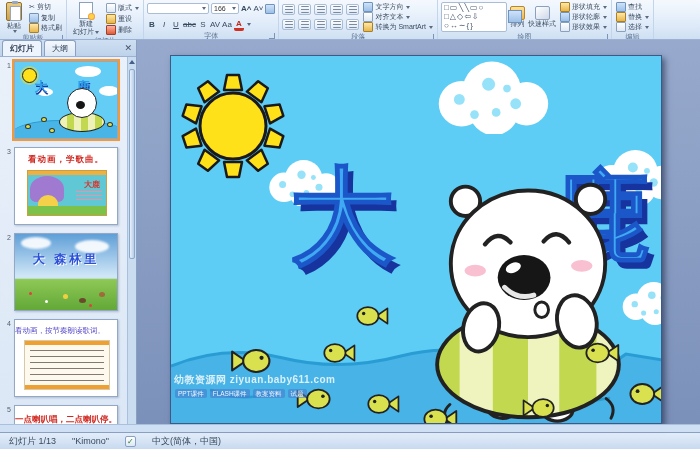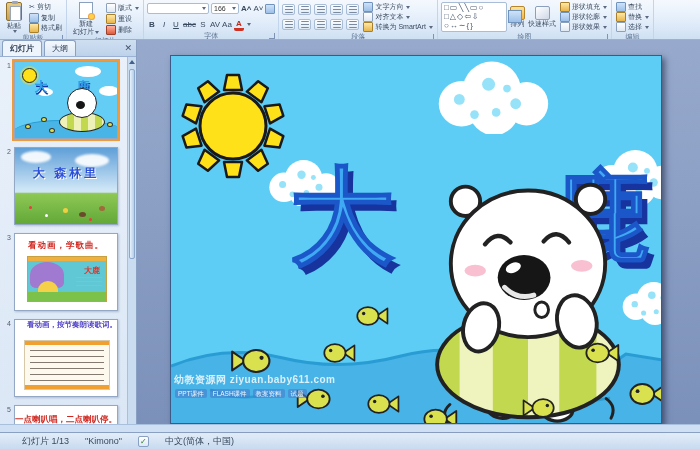--- a/index.html
+++ b/index.html
@@ -78,36 +78,36 @@
   .t2-dot{position:absolute;width:3px;height:3px;border-radius:50%}
   .t-white{position:absolute;inset:0;background:#fff}
   .t3-text{position:absolute;left:0;right:0;top:6px;text-align:center;font-size:8.5px;font-weight:bold;color:#d02820;letter-spacing:1px}
   .t3-img{position:absolute;left:12px;top:22px;width:80px;height:46px;background:#5fc8d4;border:1px solid #c8a040;overflow:hidden}
   .t3-bar{position:absolute;left:0;right:0;top:0;height:4px;background:#f0b040}
   .t3-house{position:absolute;left:2px;top:5px;width:34px;height:26px;background:#9f7ad0;border-radius:50% 50% 20% 20%}
   .t3-door{position:absolute;left:10px;top:24px;width:20px;height:18px;background:#f5d14a;border-radius:50% 50% 0 0}
   .t3-ground{position:absolute;left:0;right:0;bottom:0;height:9px;background:#7cc24a}
   .t3-title{position:absolute;right:6px;top:8px;font-size:8px;font-weight:bold;color:#e03028}
   .t3-lines{position:absolute;right:4px;top:20px;width:26px;height:10px;background:repeating-linear-gradient(#f090a8 0 1.5px,transparent 1.5px 4px)}
-  .t4-text{position:absolute;left:0;right:0;top:0;text-align:right;font-size:7.5px;font-weight:bold;color:#5548c8}
+  .t4-text{position:absolute;left:0;right:0;top:6px;text-align:left;font-size:7.5px;font-weight:normal;color:#5548c8}
   .t4-img{position:absolute;left:9px;top:20px;width:86px;height:50px;background:#fdf9ef;border:1px solid #d8c8a8}
   .t4-bar{position:absolute;left:0;right:0;height:4px;background:#f0a030}
   .t4-lines{position:absolute;left:5px;right:5px;top:9px;bottom:8px;background:repeating-linear-gradient(rgba(90,80,70,.75) 0 1px,transparent 1px 6px)}
   .t5-text{position:absolute;left:0;right:0;top:8px;text-align:left;font-size:8.5px;font-weight:bold;color:#d02820}
 
   
   .editor{flex:1;position:relative}
   .slide{position:absolute;left:33px;top:15px;width:492px;height:369px;background:#5ecdf5;border:1px solid #3d5a86;box-shadow:3px 3px 6px rgba(15,25,55,.55);overflow:hidden}
   .big-title{position:absolute;font-weight:bold;color:#3fa9f3;-webkit-text-stroke:1.5px #1b57c8;text-shadow:6px 7px 0 #16339e;font-family:"Liberation Sans","DejaVu Sans",sans-serif}
   .wm1{position:absolute;left:3px;top:317px;font-size:10px;font-weight:bold;color:rgba(255,255,255,.8);letter-spacing:.5px;white-space:nowrap}
   .wm2{position:absolute;left:4px;top:333px;display:flex;gap:3px}
   .wm2 span{font-size:6.5px;color:#eef6ff;background:rgba(70,125,205,.6);padding:0 3px;border-radius:2px;line-height:9px;white-space:nowrap}
   .cloud{position:absolute}
   .fish{position:absolute}
-  .statusbar{height:17px;background:linear-gradient(#e3edf9,#c8daf0);border-top:1px solid #8aa0c2;display:flex;align-items:center;font-size:9px;color:#3a4a5e;gap:16px;padding:0 22px;white-space:nowrap}
+  .statusbar{height:17px;background:linear-gradient(#e3edf9,#c8daf0);border-top:1px solid #8aa0c2;display:flex;align-items:center;font-size:9px;color:#3a4a5e;gap:16px;padding:0 9px;white-space:nowrap}
   .spell{width:11px;height:11px;background:linear-gradient(#fff,#dce8f6);border:1px solid #8aa0c2;border-radius:2px;font-size:8px;line-height:10px;text-align:center;color:#2a7a2a}
 </style>
 </head>
 <body>
 
 <div class="ribbon">
 
   <div class="rgroup">
     <div class="rgroup-content">
       <div class="bigbtn">
@@ -335,48 +335,48 @@
           <div class="t-ring"></div>
           <div class="t-bear"></div>
           <span class="t-fish" style="left:10px;top:62px"></span>
           <span class="t-fish" style="left:26px;top:55px"></span>
           <span class="t-fish" style="left:34px;top:66px"></span>
           <span class="t-fish" style="left:92px;top:60px"></span>
         </div>
       </div>
 
       <div class="thumb-row">
+        <span class="tnum">3</span>
+        <div class="thumb">
+          <div class="t-white"></div>
+          <div class="t3-text">看动画，学歌曲。</div>
+          <div class="t3-img">
+            <div class="t3-bar"></div>
+            <div class="t3-house"></div>
+            <div class="t3-door"></div>
+            <div class="t3-ground"></div>
+            <div class="t3-title">大鹿</div>
+            <div class="t3-lines"></div>
+          </div>
+        </div>
+      </div>
+
+      <div class="thumb-row">
         <span class="tnum">2</span>
         <div class="thumb">
           <div class="t2-sky"></div>
           <div class="t2-cloud" style="left:6px;top:3px;width:30px;height:12px"></div>
           <div class="t2-cloud" style="left:60px;top:6px;width:34px;height:13px"></div>
           <div class="t2-title">大 森林里</div>
           <span class="t2-dot" style="left:14px;top:58px;background:#e04040"></span>
           <span class="t2-dot" style="left:30px;top:66px;background:#fff"></span>
           <span class="t2-dot" style="left:48px;top:60px;background:#f0d040;width:5px;height:5px"></span>
           <span class="t2-dot" style="left:64px;top:64px;background:#6a4a2a;width:7px;height:5px"></span>
           <span class="t2-dot" style="left:84px;top:58px;background:#a06a3a;width:6px;height:5px"></span>
           <span class="t2-dot" style="left:74px;top:70px;background:#e04040"></span>
-        </div>
-      </div>
-
-      <div class="thumb-row">
-        <span class="tnum">3</span>
-        <div class="thumb">
-          <div class="t-white"></div>
-          <div class="t3-text">看动画，学歌曲。</div>
-          <div class="t3-img">
-            <div class="t3-bar"></div>
-            <div class="t3-house"></div>
-            <div class="t3-door"></div>
-            <div class="t3-ground"></div>
-            <div class="t3-title">大鹿</div>
-            <div class="t3-lines"></div>
-          </div>
         </div>
       </div>
 
       <div class="thumb-row">
         <span class="tnum">4</span>
         <div class="thumb">
           <div class="t-white"></div>
           <div class="t4-text">看动画，按节奏朗读歌词。</div>
           <div class="t4-img">
             <div class="t4-bar" style="top:0"></div>

